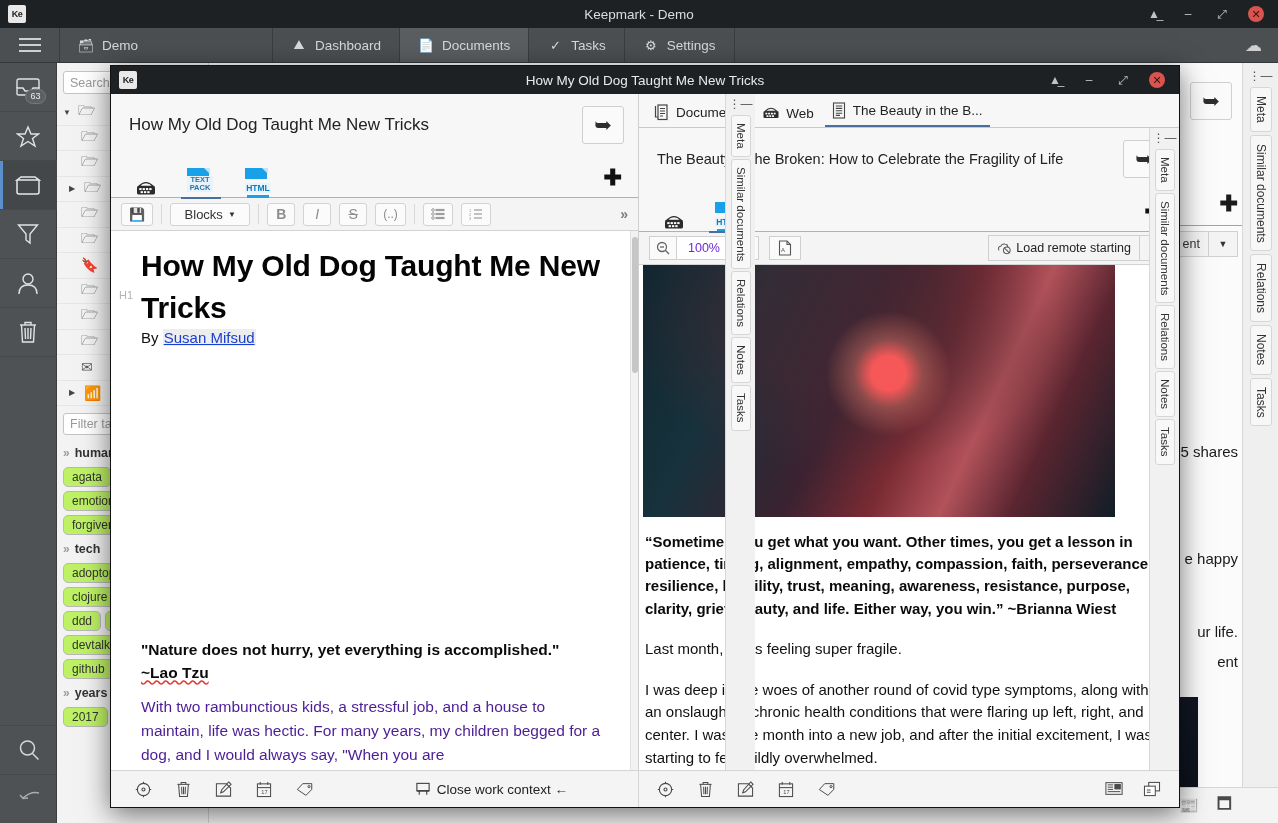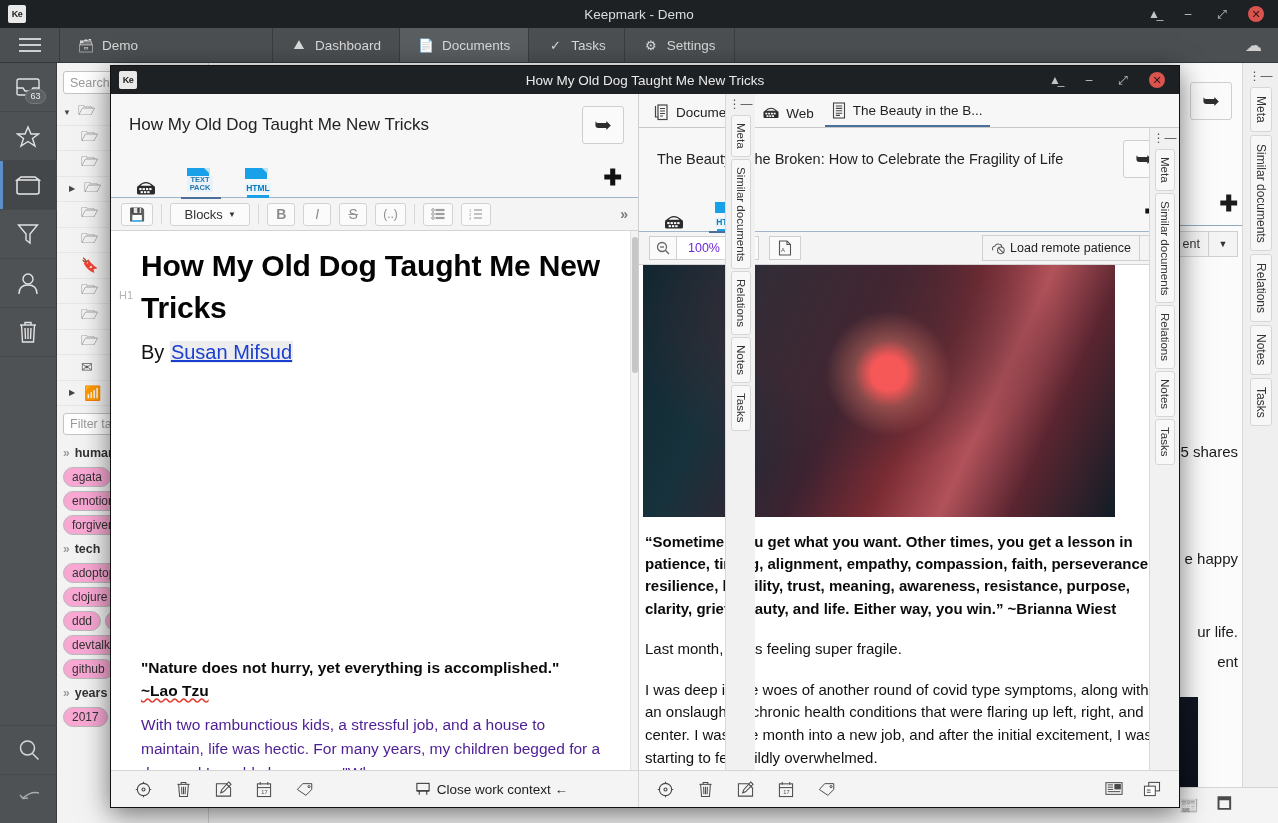--- a/index.html
+++ b/index.html
@@ -63,22 +63,22 @@
               border-bottom:1px solid #e6e6e6; color:#555;}
   .tree-row .arrow { width:10px; font-size:8px; color:#444;}
   .tree-row .ficon { font-size:14px; color:#5c5c5c;}
   .tree-row.ind { padding-left:24px; }
   .filter-box { margin:7px 6px 6px 6px; height:22px; border:1px solid #c4c4c4; background:#fff; border-radius:3px;
                 display:flex;align-items:center;padding:0 6px; color:#9a9a9a; font-size:12.5px;}
   .tag-group { display:flex; align-items:center; gap:5px; font-weight:bold; font-size:12.5px; color:#333;
                padding:5px 0 5px 6px;}
   .tag-group .chev { color:#9a9a9a; font-size:12px;}
   .tag-row { display:flex; gap:4px; padding:2px 0 2px 6px; flex-wrap:nowrap; overflow:hidden;}
-  .tag { border:1px solid #b9b9b9; border-radius:10px; padding:2px 8px; font-size:12px; color:#333;
-         background:#f9a8d4; white-space:nowrap;}
+  .tag { border:1px solid #b9b9b9; border-radius:5px; padding:2px 8px; font-size:12px; color:#333;
+         background:#bef264; white-space:nowrap;}
 
   
   .bg-main { flex:1; background:#fbfbfb; position:relative; overflow:hidden; }
   .bg-doc-share { position:absolute; right:46px; top:19px; width:42px;height:38px; border:1px solid #cfcfcf;
                   border-radius:3px; background:#fafafa; display:flex;align-items:center;justify-content:center;
                   font-size:21px; color:#2e2e2e;}
   .bg-plus { position:absolute; right:40px; top:128px; font-size:22px; font-weight:bold; color:#1b1b1b;}
   .bg-divline { position:absolute; left:0; right:36px; top:162px; border-top:1px solid #8fa8c0;}
   .bg-lrc { position:absolute; right:40px; top:168px; display:flex; align-items:center; }
   .bg-lrc .lbl { border:1px solid #d0d0d0; background:#f4f4f4; height:26px; display:flex; align-items:center;
@@ -156,21 +156,21 @@
   .lrc { margin-left:auto; display:flex; align-items:center; }
   .lrc .lbl { border:1px solid #d0d0d0; background:#f4f4f4; height:26px; display:flex; align-items:center;
               gap:4px; padding:0 8px; font-size:12.5px; color:#222; border-right:none;}
   .lrc .arrowbtn { border:1px solid #d0d0d0; background:#f4f4f4; height:26px; width:30px;
                    display:flex;align-items:center;justify-content:center; font-size:9px; color:#333;}
 
   .editor { flex:1; overflow:hidden; background:#fff; position:relative; display:flex;}
   .editor-inner { flex:1; padding:14px 22px 0 30px; position:relative; }
   .h1-tag { position:absolute; left:8px; top:58px; font-size:11px; color:#b4b4b4;}
   .ed-h1 { font-size:30px; line-height:1.4; font-weight:bold; color:#050505; letter-spacing:-0.2px;}
-  .ed-by { margin-top:12px; font-size:20px; color:#111; }
+  .ed-by { font-size:15px; color:#111; }
   .ed-by a { color:#1a3fd0; background:#ededed; text-decoration:underline;
              text-decoration-color:#1a3fd0; padding:0 1px;
              border-bottom:0; }
   .squig { text-decoration: underline wavy #e23b2e; text-decoration-skip-ink:none;}
   .ed-img { margin-top:12px; width:426px; height:268px; border-radius:2px;
             background:
               radial-gradient(closed-circle at 30% 72%, rgba(233,80,140,.55) 0 8%, transparent 9%),
               radial-gradient(circle at 72% 80%, rgba(236,92,150,.5) 0 7%, transparent 8%),
               radial-gradient(circle at 12% 88%, rgba(235,86,146,.5) 0 6%, transparent 7%),
               radial-gradient(ellipse at 50% 45%, #f0e8df 0 18%, transparent 44%),
@@ -651,21 +651,21 @@
           </div>
           <div class="lrc">
             <span class="lbl">
               <span>
                 <svg width="15" height="13" viewBox="0 0 16 14" fill="none" stroke="#555" stroke-width="1.1">
                   <path d="M2 9 Q0.5 5 4 4.5 Q5 1.5 8.5 2.2 Q11.5 2.6 11.5 5.4"></path>
                   <circle cx="10.5" cy="9" r="3.6"></circle>
                     <path d="M8 6.6 L13 11.4"></path>
                 </svg>
               </span>
-              <span>Load remote patience</span>
+              <span>Load remote starting</span>
             </span>
             <span class="arrowbtn">▼</span>
           </div>
         </div>
 
         <div class="viewer">
           <div class="viewer-inner">
             <div class="v-img"></div>
             <div class="v-quote">“Sometimes you get what you want. Other times, you get a lesson in patience, timing, alignment, empathy, compassion, faith, perseverance, resilience, humility, trust, meaning, awareness, resistance, purpose, clarity, grief, beauty, and life. Either way, you win.” ~Brianna Wiest</div>
             <div class="v-p">Last month, I was feeling super fragile.</div>

